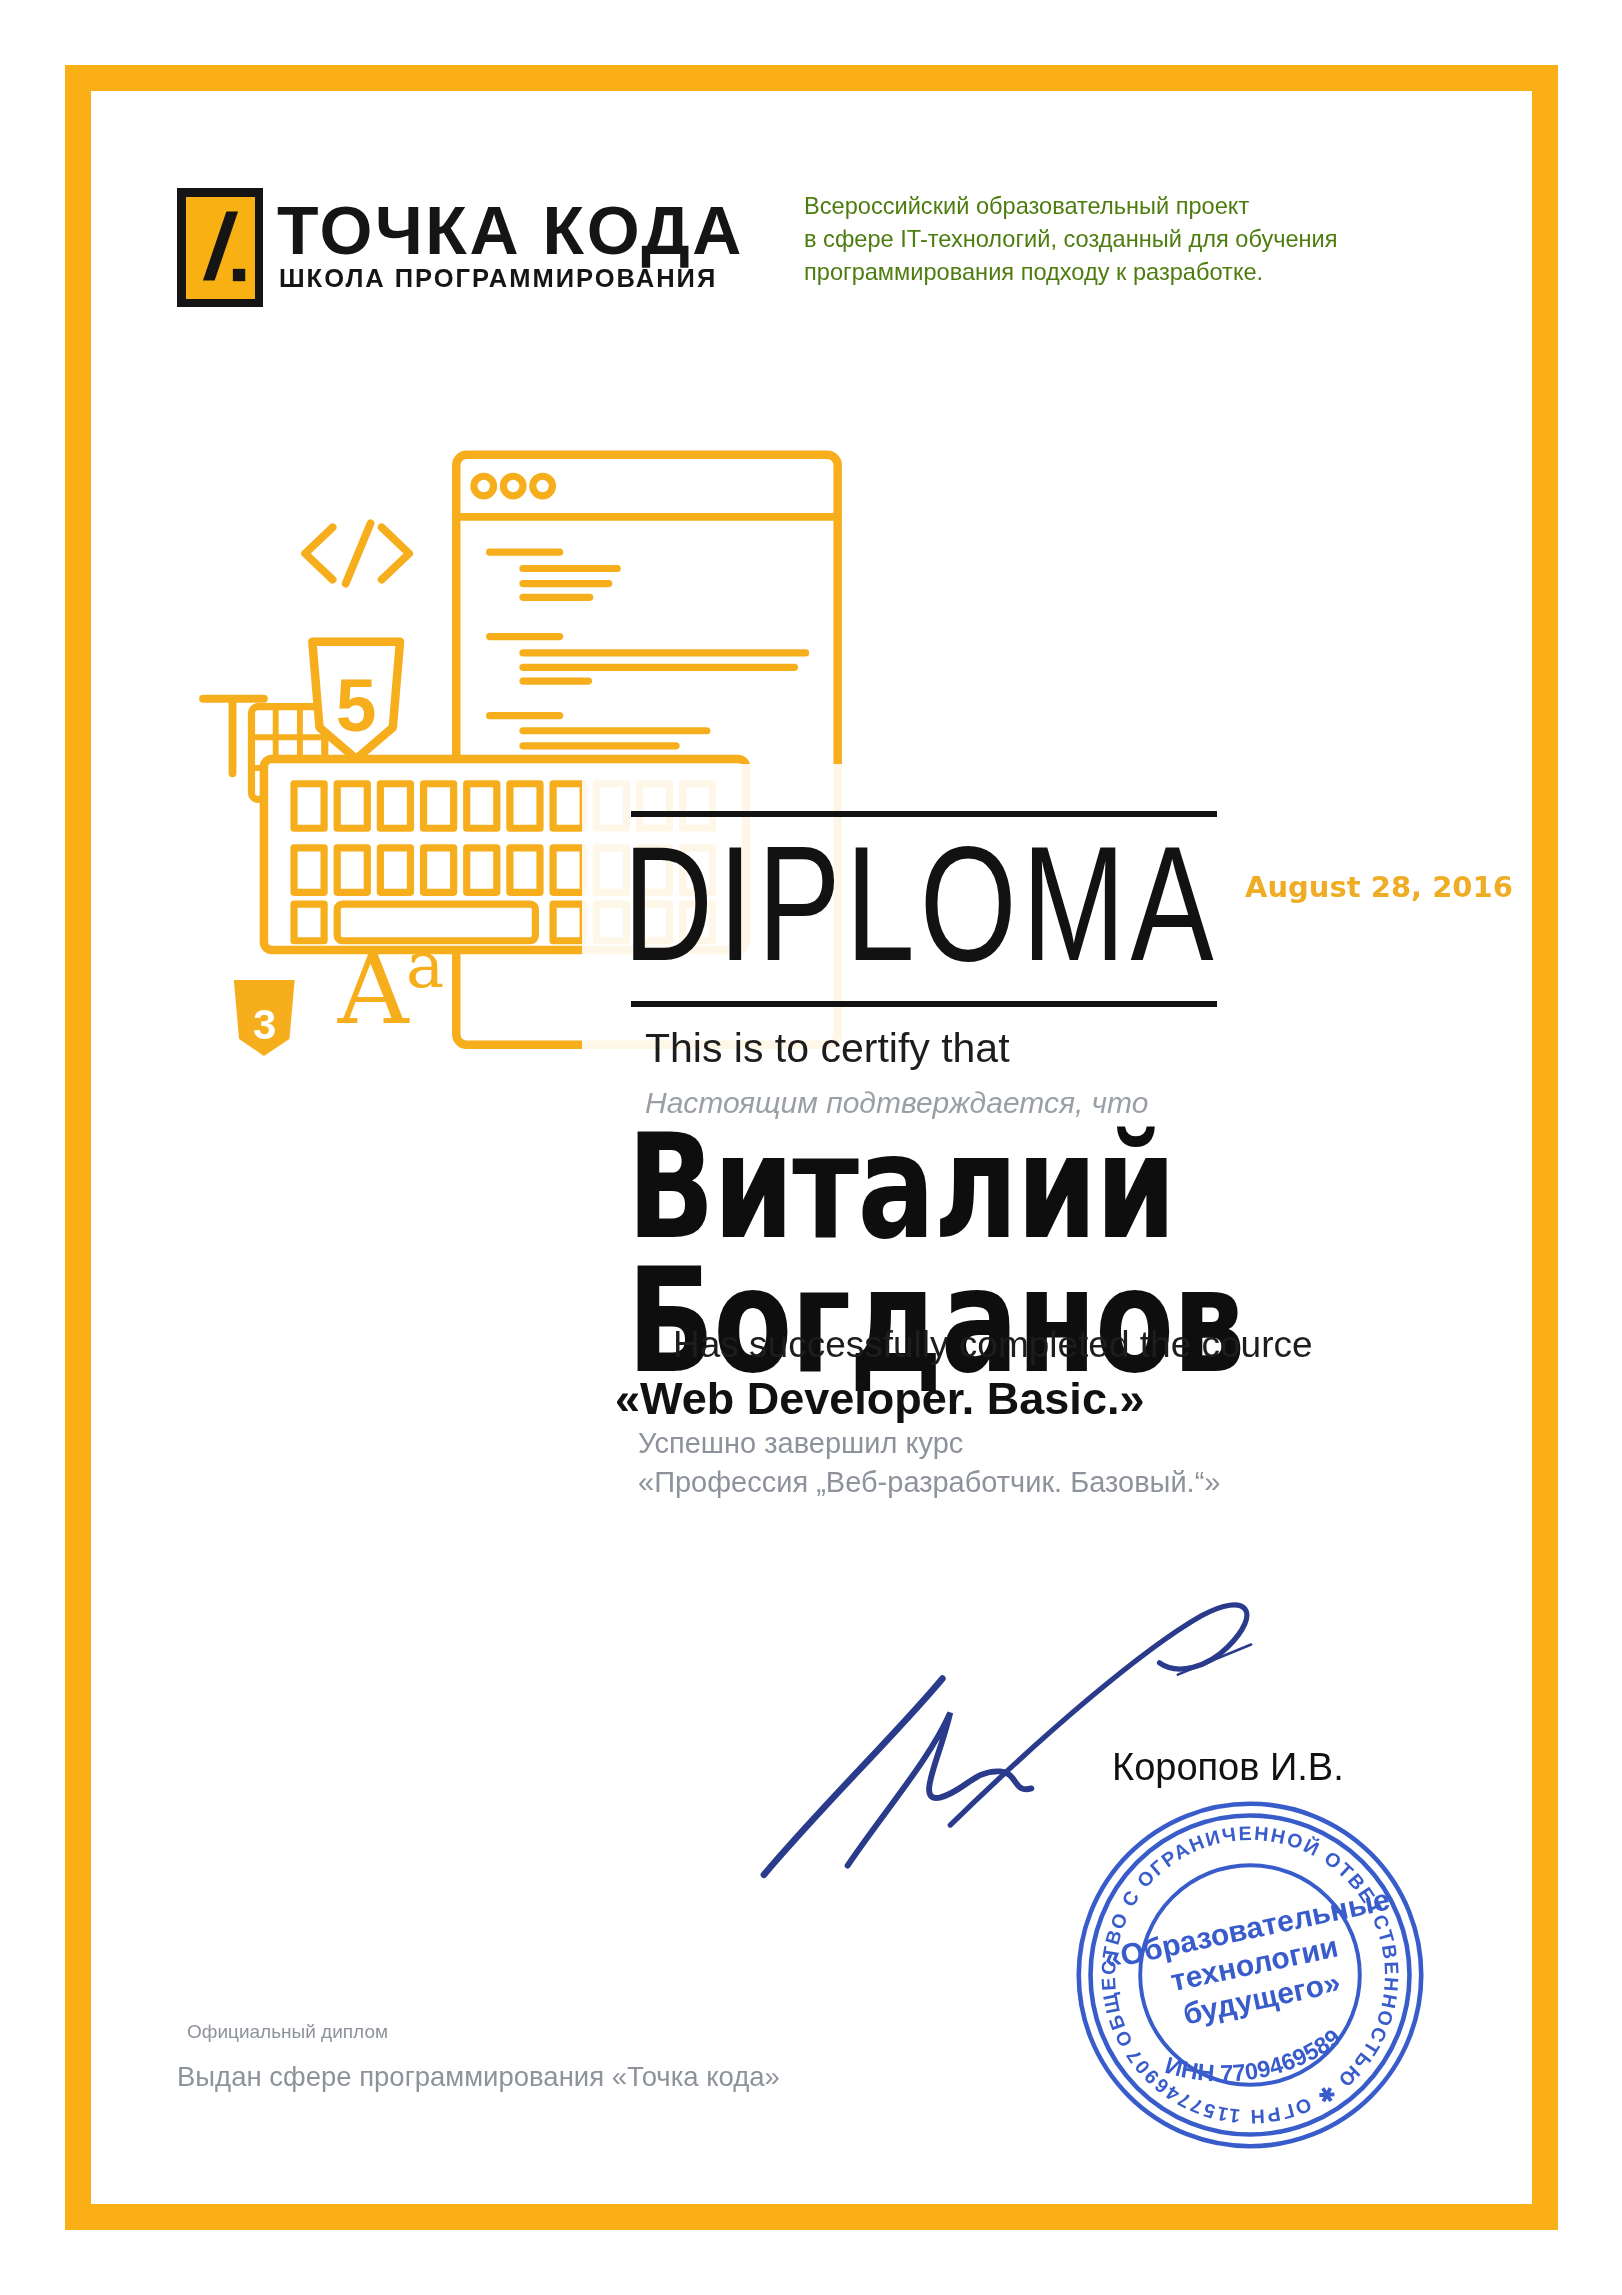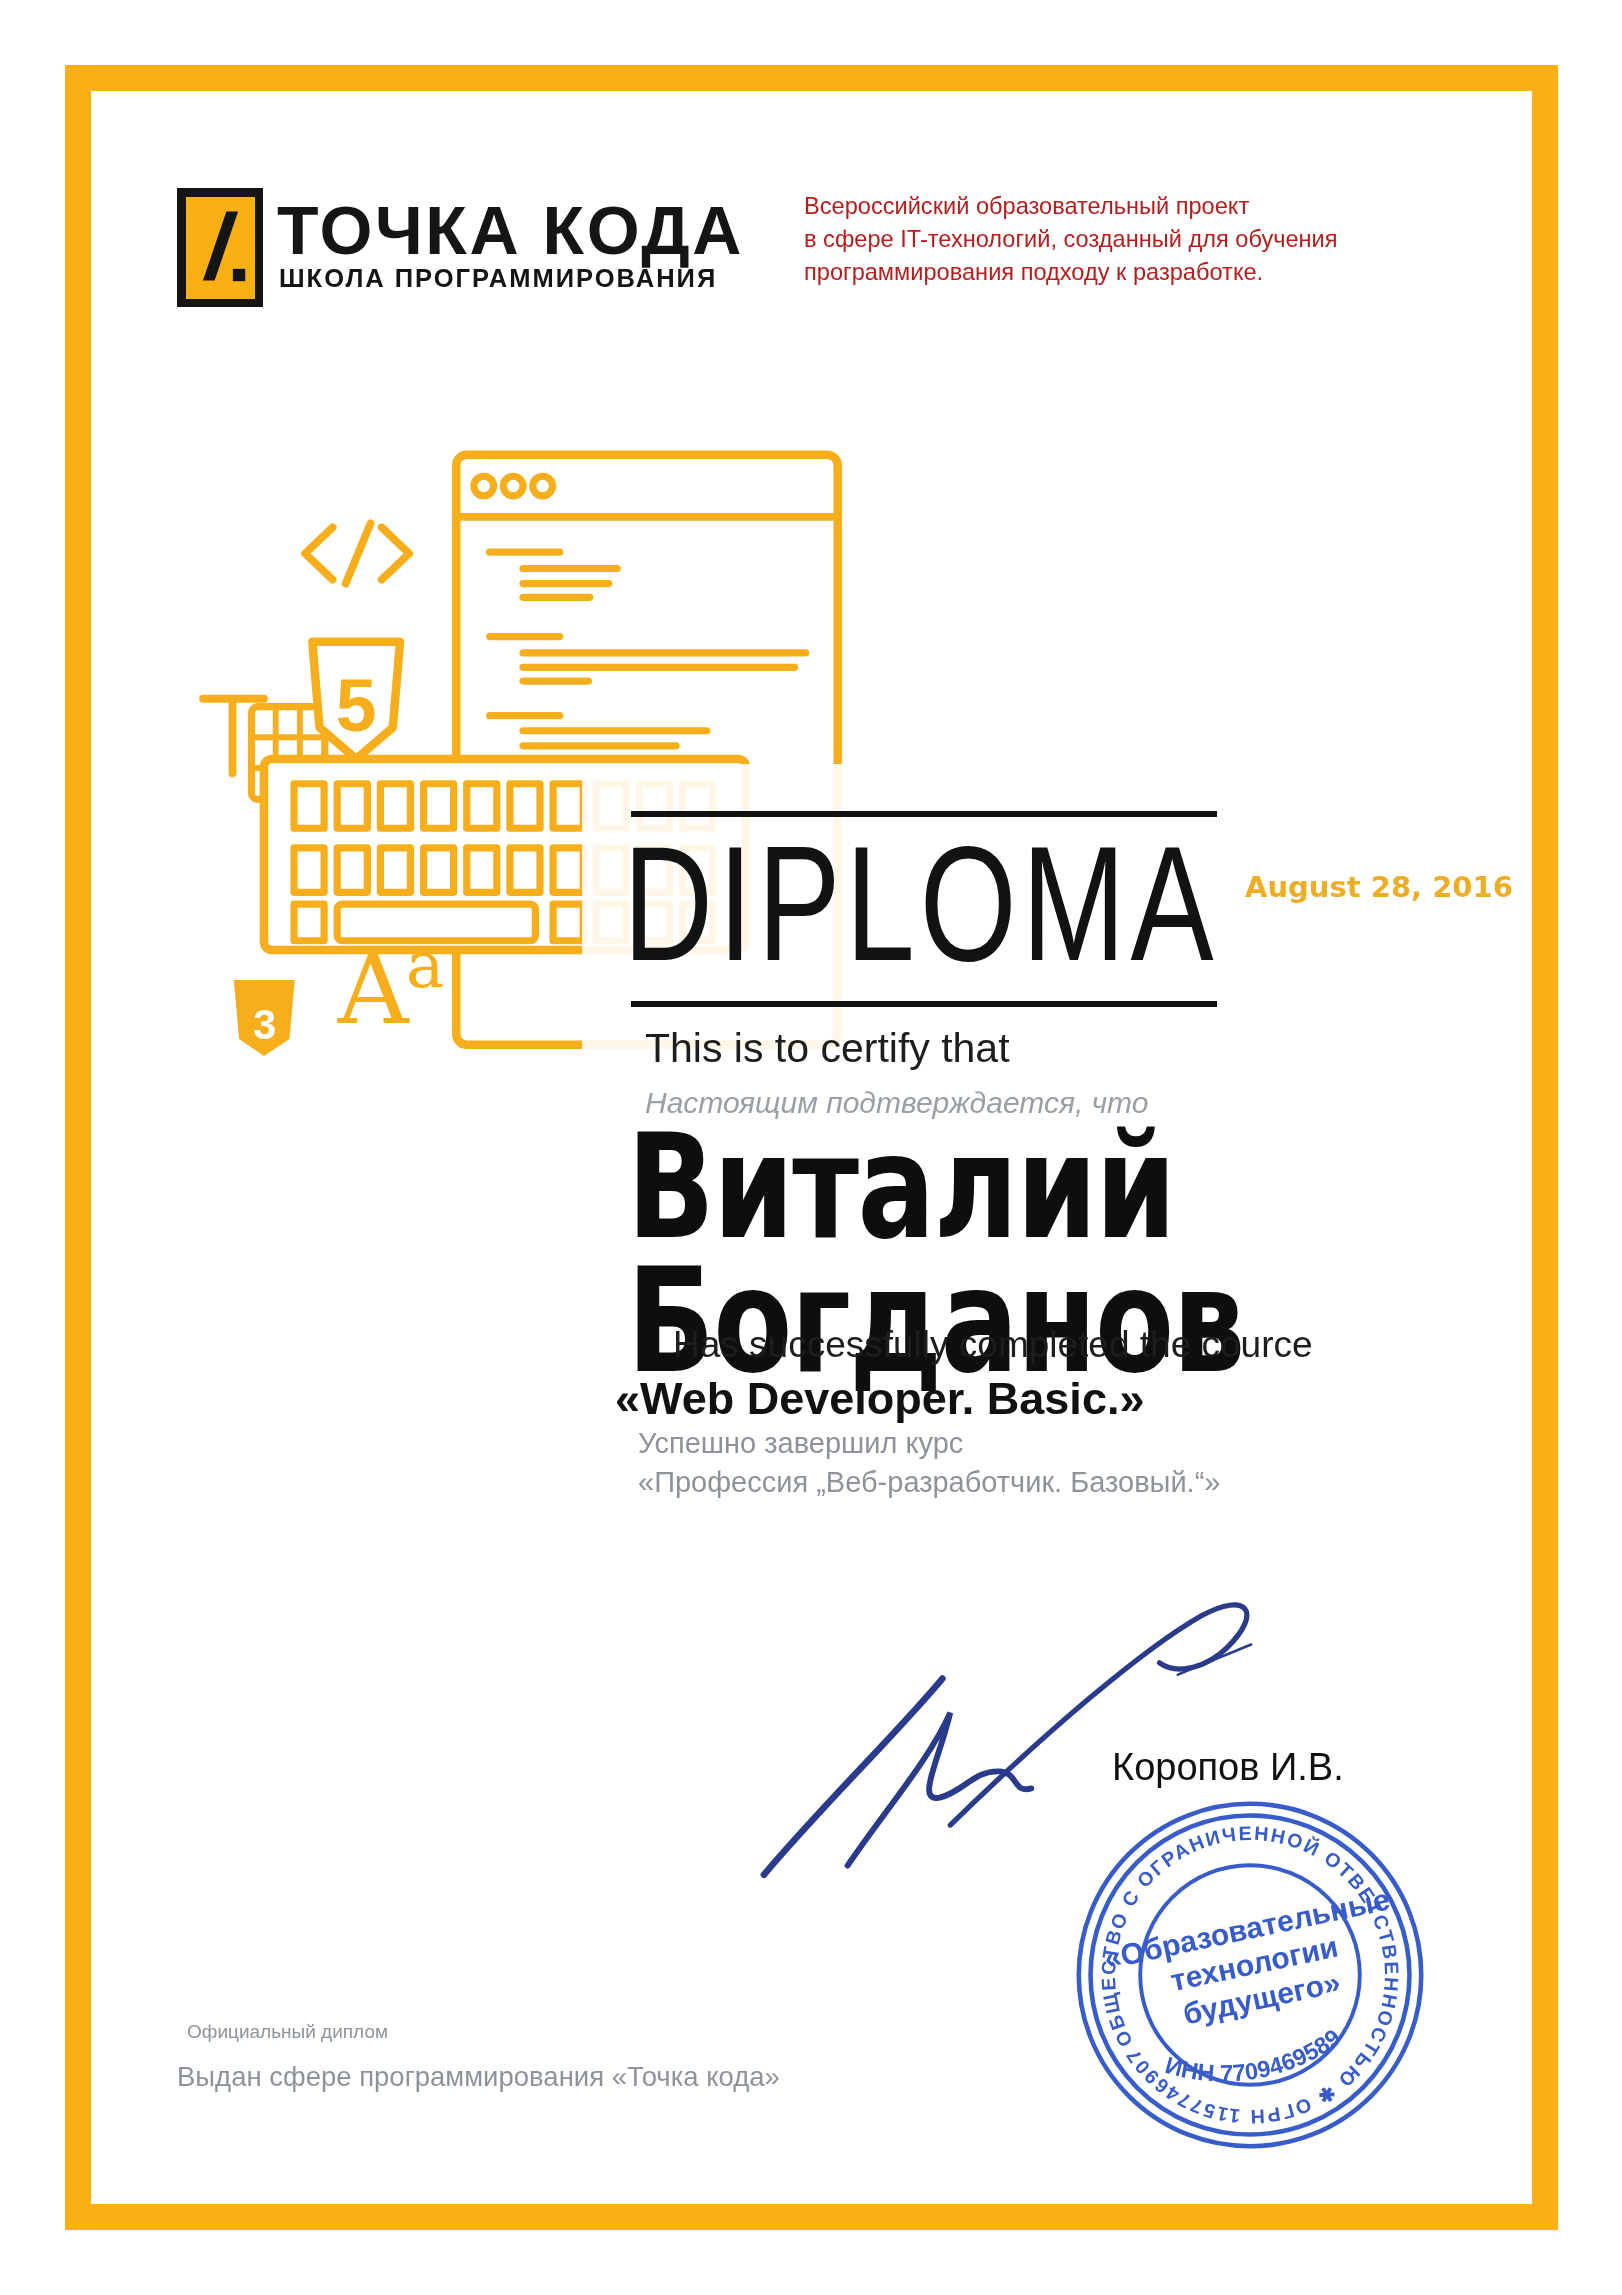--- a/index.html
+++ b/index.html
@@ -9,21 +9,21 @@
          border:26px solid #F9AF15;z-index:40;pointer-events:none;}
   
   .logo-box{position:absolute;left:177px;top:188px;width:86px;height:119px;background:#151515;z-index:10;}
   .logo-inner{position:absolute;left:8.5px;top:8.5px;right:8.5px;bottom:8.5px;background:#F9B013;}
   .logo-inner svg{position:absolute;left:0;top:0;}
   .brand-name{position:absolute;left:277px;top:191px;font-size:68px;font-weight:700;
               letter-spacing:2.6px;color:#151515;z-index:10;white-space:nowrap;}
   .brand-sub{position:absolute;left:279px;top:264px;font-size:25.5px;font-weight:700;
              letter-spacing:2px;color:#151515;z-index:10;white-space:nowrap;}
   .about{position:absolute;left:804px;top:190px;font-size:23.6px;line-height:33px;
-         color:#b91c1c;z-index:10;}
+         color:#4d7c0f;z-index:10;}
   
   .illustration{position:absolute;left:0;top:0;z-index:1;}
   .overlay{position:absolute;left:582px;top:764px;width:844px;height:322px;
            background:rgba(255,255,255,0.9);z-index:2;}
   
   .rule{position:absolute;background:#121212;height:5.9px;width:586px;left:631px;z-index:5;}
   .rule-top{top:811px;}
   .rule-bottom{top:1001px;}
   .diploma-title{position:absolute;left:623px;top:822px;font-size:164px;line-height:1;
                  font-weight:400;letter-spacing:6.5px;color:#121212;z-index:5;

